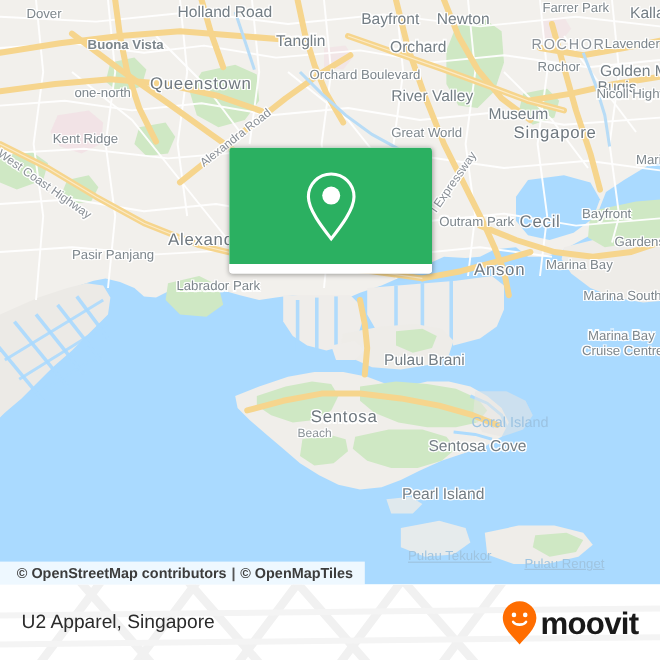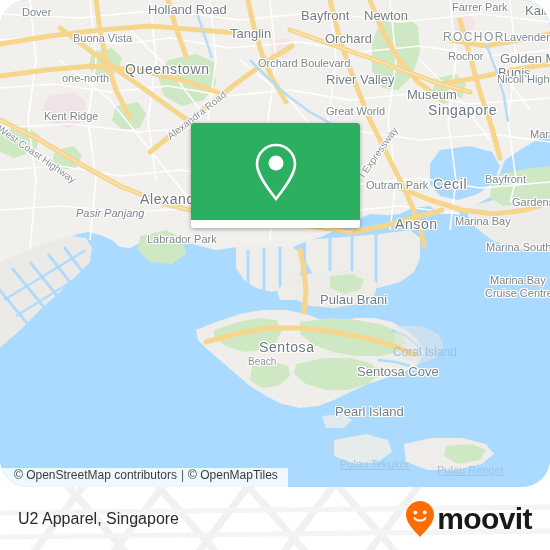--- a/index.html
+++ b/index.html
@@ -18,21 +18,20 @@
     overflow: hidden;
   }
   
   #map {
     position: absolute;
     left: 0; top: 0;
     width: 550px;
     height: 487px;
     background: #aadaff;
     overflow: hidden;
-    border-radius: 28px;
   }
   #map-svg { position: absolute; left: 0; top: 0; }
   .maplabel {
     position: absolute;
     white-space: nowrap;
     color: #8d9499;
     font-family: "Liberation Sans", sans-serif;
     pointer-events: none;
     text-shadow:
       -1px -1px 0 rgba(255,255,255,.95), 1px -1px 0 rgba(255,255,255,.95),
@@ -85,25 +84,27 @@
   }
 
   
   #attrib {
     position: absolute;
     left: 0;
     top: 468px;
     height: 20px;
     padding: 0 10px 0 14px;
     display: flex;
+    align-items: center;
     background: rgba(255,255,255,.80);
     font-size: 12px;
     color: #3c3c3c;
     font-family: "Liberation Sans", sans-serif;
     white-space: nowrap;
+    font-weight: bold;
   }
   #attrib .sep { margin: 0 4px; color: #555; }
   #attrib a { color: #3c3c3c; text-decoration: none; }
 
   
   #footer {
     position: absolute;
     left: 0;
     top: 487px;
     width: 550px;
@@ -128,21 +129,21 @@
     font-family: "Liberation Sans", sans-serif;
     z-index: 2;
   }
   #brand {
     position: relative;
     display: flex;
     align-items: center;
     z-index: 2;
   }
   #brand-text {
-    font-size: 30px;
+    font-size: 26px;
     font-weight: bold;
     color: #191919;
     letter-spacing: -0.6px;
     font-family: "Liberation Sans", sans-serif;
     line-height: 1;
     margin-left: 2px;
   }
 </style>
 </head>
 <body>
@@ -331,21 +332,21 @@
       </g>
     </svg>
 
     <div id="map-labels">
         <div class="maplabel lbl-place" style="left: 22px; top: 6px;">Dover</div>
         <div class="maplabel lbl-big" style="left: 148px; top: 2px;">Holland Road</div>
         <div class="maplabel lbl-big" style="left: 301px; top: 8px;">Bayfront</div>
         <div class="maplabel lbl-big" style="left: 364px; top: 8px;">Newton</div>
         <div class="maplabel lbl-place" style="left: 452px; top: 1px;">Farrer Park</div>
         <div class="maplabel lbl-big" style="left: 525px; top: 3px;">Kallang</div>
-        <div class="maplabel lbl-place" style="left: 73px; top: 32px;">Buona Vista</div>
+        <div class="maplabel lbl-place" style="left: 73px; top: 32px; font-weight: bold;">Buona Vista</div>
         <div class="maplabel lbl-big" style="left: 230px; top: 26px;">Tanglin</div>
         <div class="maplabel lbl-big" style="left: 325px; top: 31px;">Orchard</div>
         <div class="maplabel lbl-caps" style="left: 443px; top: 30px;">ROCHOR</div>
         <div class="maplabel lbl-place" style="left: 504px; top: 31px;">Lavender</div>
         <div class="maplabel lbl-major" style="left: 125px; top: 61px;">Queenstown</div>
         <div class="maplabel lbl-place" style="left: 258px; top: 57px;">Orchard Boulevard</div>
         <div class="maplabel lbl-place" style="left: 448px; top: 50px;">Rochor</div>
         <div class="maplabel lbl-big" style="left: 466px; top: 65px; padding-left: 32px;">Bugis</div>
         <div class="maplabel lbl-big" style="left: 500px; top: 51px;">Golden Mile</div>
         <div class="maplabel lbl-place" style="left: 62px; top: 72px;">one-north</div>
@@ -354,21 +355,21 @@
         <div class="maplabel lbl-big" style="left: 407px; top: 87px;">Museum</div>
         <div class="maplabel lbl-place" style="left: 44px; top: 110px;">Kent Ridge</div>
         <div class="maplabel lbl-place" style="left: 326px; top: 105px;">Great World</div>
         <div class="maplabel lbl-major" style="left: 428px; top: 102px;">Singapore</div>
         <div class="maplabel lbl-major" style="left: 140px; top: 191px;">Alexandra</div>
         <div class="maplabel lbl-place" style="left: 366px; top: 179px;">Outram Park</div>
         <div class="maplabel lbl-major" style="left: 433px; top: 176px;">Cecil</div>
         <div class="maplabel lbl-place" style="left: 485px; top: 173px;">Bayfront</div>
         <div class="maplabel lbl-place" style="left: 530px; top: 128px;">Marina</div>
         <div class="maplabel lbl-place" style="left: 512px; top: 196px;">Gardens</div>
-        <div class="maplabel lbl-place" style="left: 76px; top: 207px; font-style: italic;">Pasir Panjang</div>
+        <div class="maplabel lbl-place" style="left: 60px; top: 207px;">Pasir Panjang</div>
         <div class="maplabel lbl-major" style="left: 395px; top: 216px;">Anson</div>
         <div class="maplabel lbl-place" style="left: 455px; top: 215px;">Marina Bay</div>
         <div class="maplabel lbl-place" style="left: 147px; top: 233px;">Labrador Park</div>
         <div class="maplabel lbl-place" style="left: 486px; top: 241px;">Marina South Pier</div>
         <div class="maplabel lbl-place" style="left: 490px; top: 274px;">Marina Bay</div>
         <div class="maplabel lbl-place" style="left: 485px; top: 287px;">Cruise Centre</div>
         <div class="maplabel lbl-big" style="left: 320px; top: 292px;">Pulau Brani</div>
         <div class="maplabel lbl-major" style="left: 259px; top: 339px;">Sentosa</div>
         <div class="maplabel lbl-water-b" style="left: 393px; top: 345px;">Coral Island</div>
         <div class="maplabel lbl-small" style="left: 248px; top: 356px;">Beach</div>

